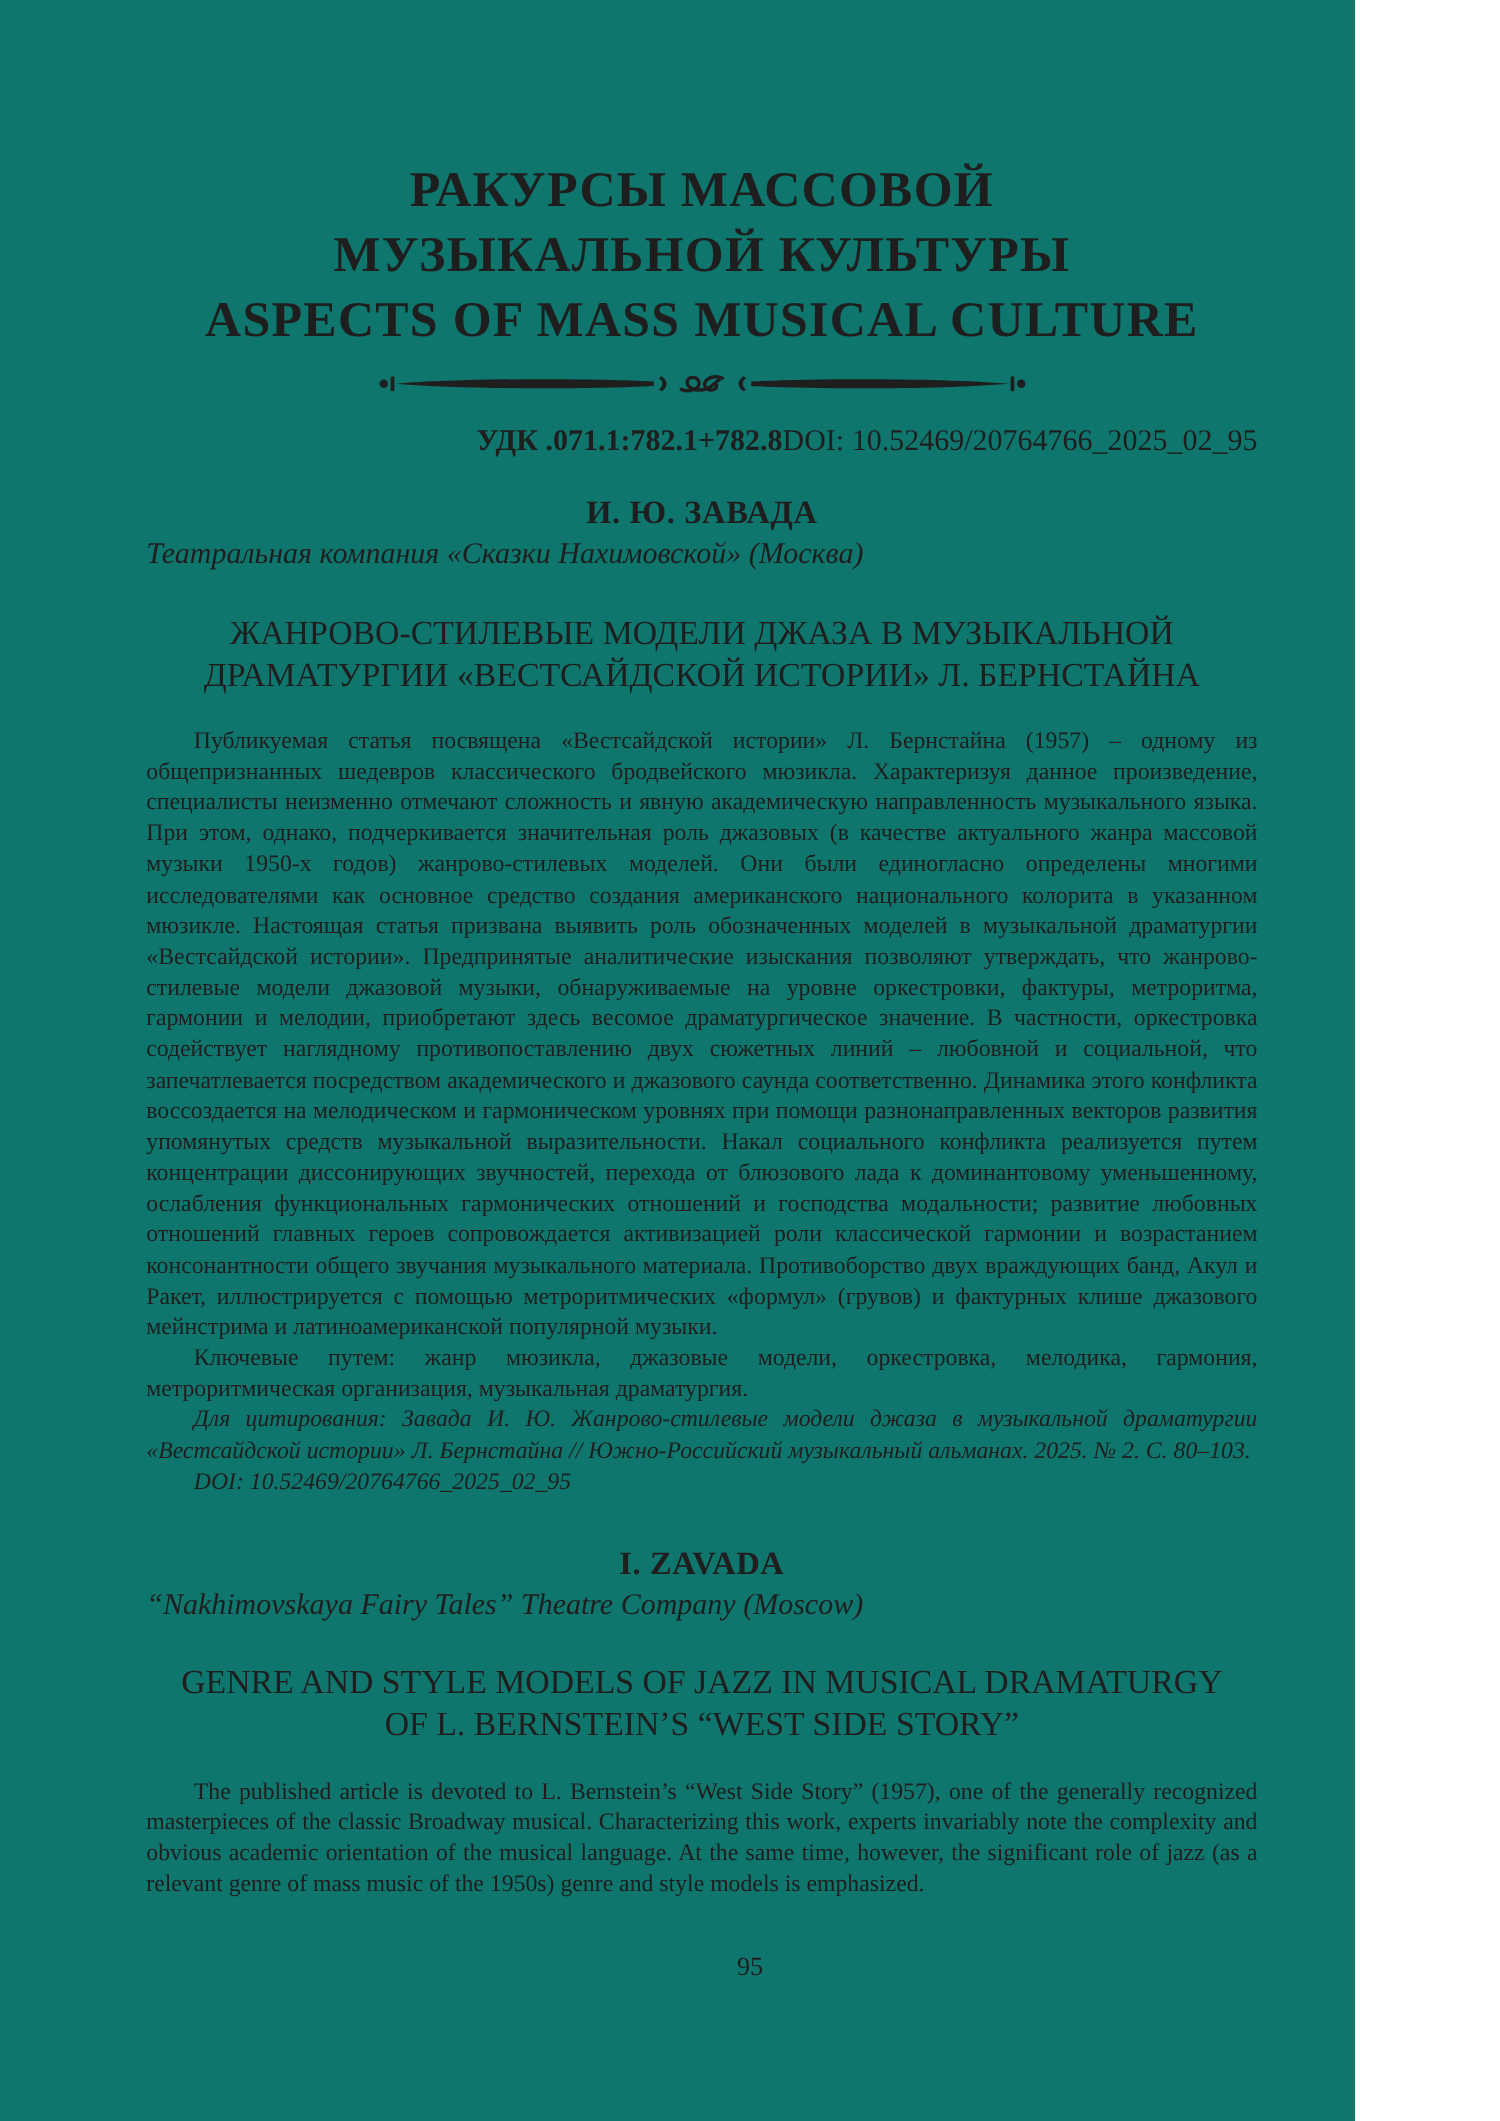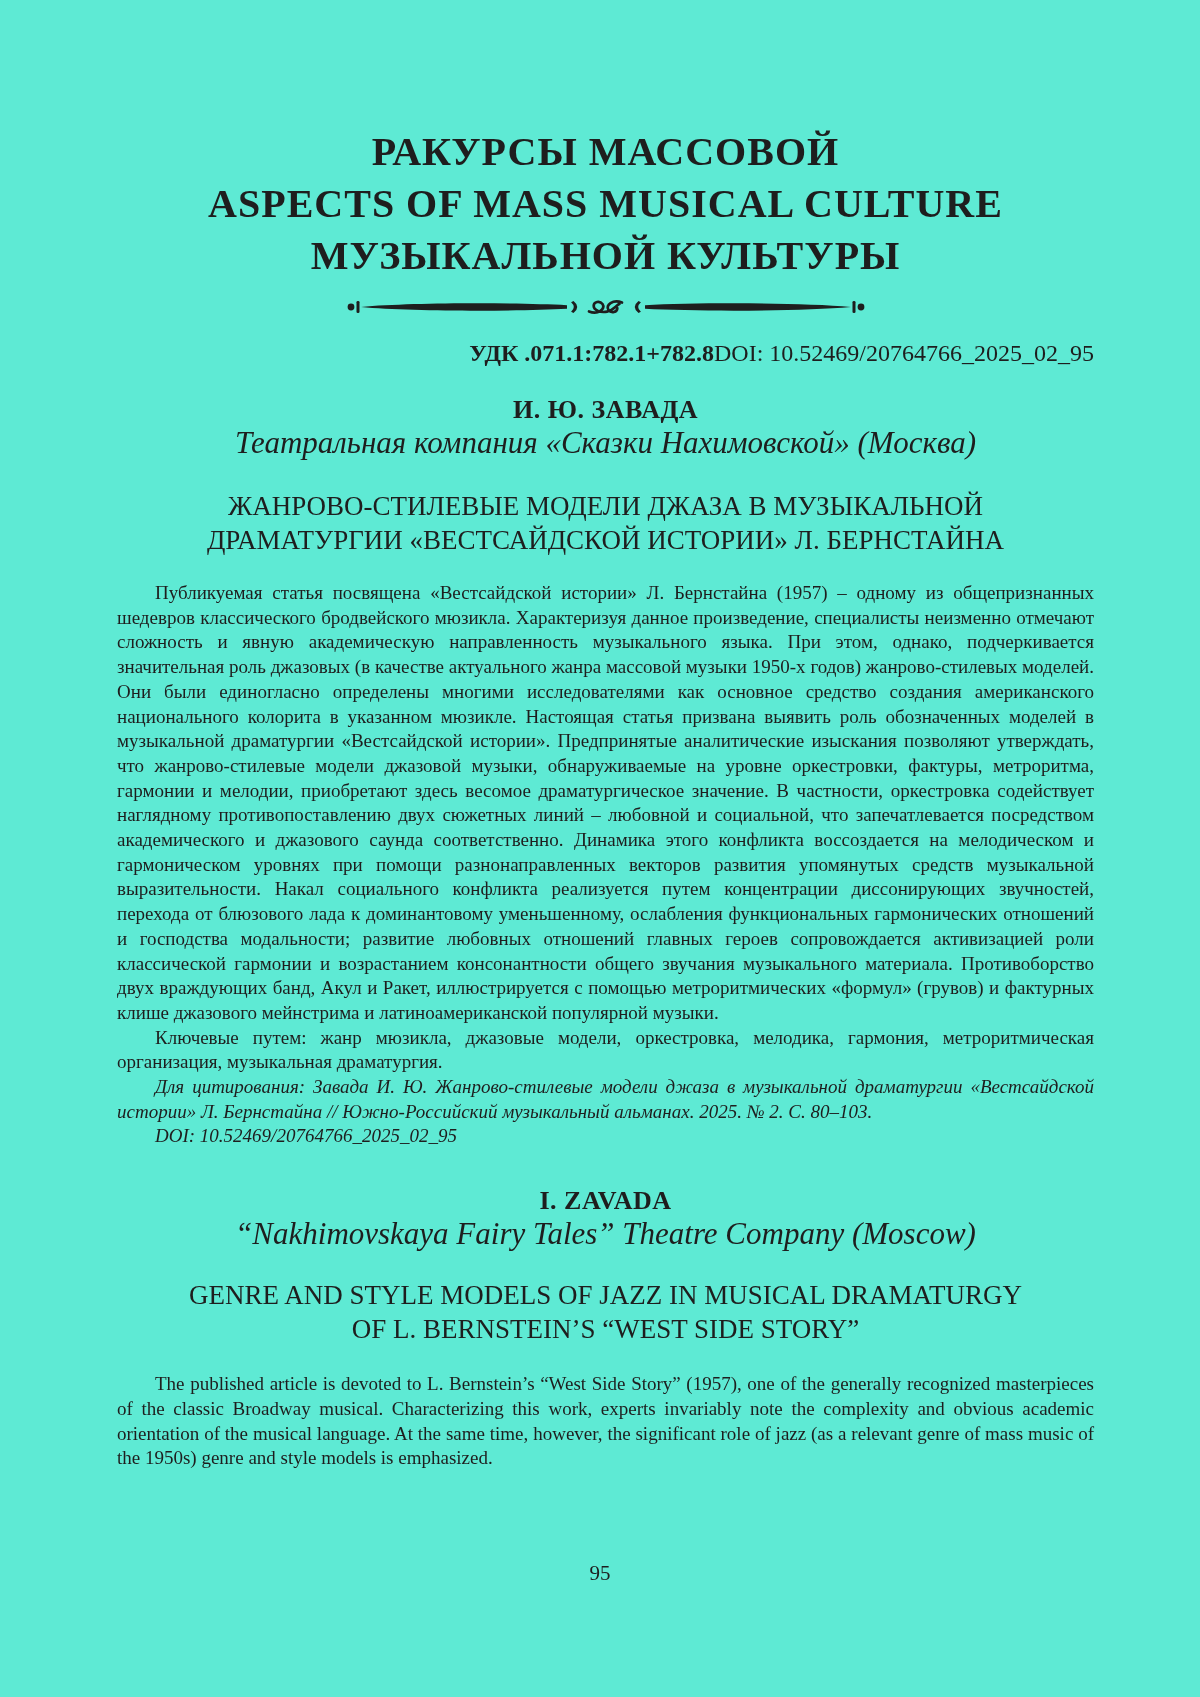--- a/index.html
+++ b/index.html
@@ -1,24 +1,24 @@
 <!DOCTYPE html>
 <html lang="ru"><head>
 <meta charset="utf-8">
 <style>
   html, body { margin: 0; padding: 0; background: #ffffff; }
   body { width: 1200px; height: 1697px; }
 
   .page {
     position: relative;
     box-sizing: border-box;
-    width: 1200px;
+    width: 1084px;
     height: 1697px;
-    padding: 126px 106px 0 117px;
-    background: #5eead4;
+    padding: 126px 78px 0 117px;
+    background: #0f766e;
     color: #1e1e1e;
     font-family: "Liberation Serif", "DejaVu Serif", serif;
     overflow: hidden;
   }
 
   
   .section-header {
     text-align: center;
     font-weight: bold;
     font-size: 40px;
@@ -46,23 +46,22 @@
   .author {
     margin-top: 26px;
     text-align: center;
     font-weight: bold;
     font-size: 26px;
     line-height: 32px;
     letter-spacing: 0.5px;
   }
   .affiliation {
     margin-top: 3px;
-    text-align: center;
     font-style: italic;
-    font-size: 31px;
+    font-size: 24px;
     line-height: 28px;
   }
 
   
   .article-title {
     margin-top: 32px;
     text-align: center;
     font-weight: normal;
     font-size: 27px;
     line-height: 34px;
@@ -95,22 +94,22 @@
   }
 </style>
 </head>
 <body>
 
 <div class="page">
 
   <header>
     <div class="section-header">
       <div>РАКУРСЫ МАССОВОЙ</div>
+      <div>МУЗЫКАЛЬНОЙ КУЛЬТУРЫ</div>
       <div>ASPECTS OF MASS MUSICAL CULTURE</div>
-      <div>МУЗЫКАЛЬНОЙ КУЛЬТУРЫ</div>
     </div>
     <div class="divider-wrap">
       <svg width="520" height="18" viewBox="0 0 520 18" aria-hidden="true">
         <g fill="#1e1e1e" stroke="none">
           <circle cx="5" cy="9" r="3.4"></circle>
           <rect x="10.5" y="3" width="3" height="12" rx="1.3"></rect>
           <path d="M15,9 C65,4.5 170,4.5 221,7.2 L221,10.8 C170,13.5 65,13.5 15,9 Z"></path>
           <path d="M227.5,3 q7.5,6 0,12 l-2.4,-1.2 q5.4,-4.8 0,-9.6 Z"></path>
         </g>
         <g fill="#1e1e1e" stroke="none" transform="translate(520,0) scale(-1,1)">

